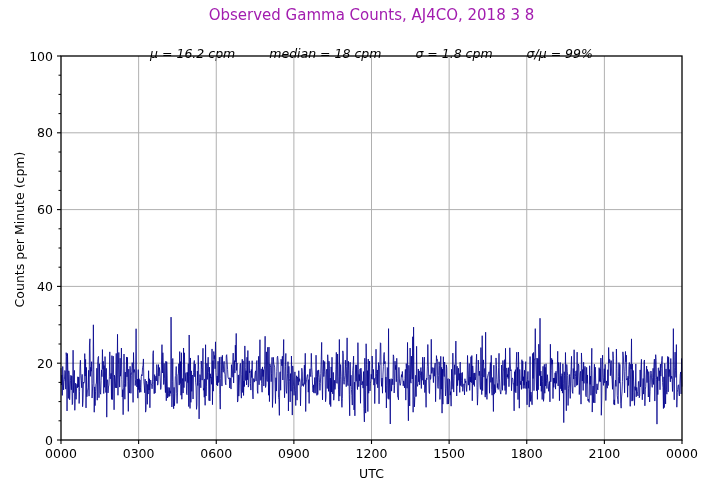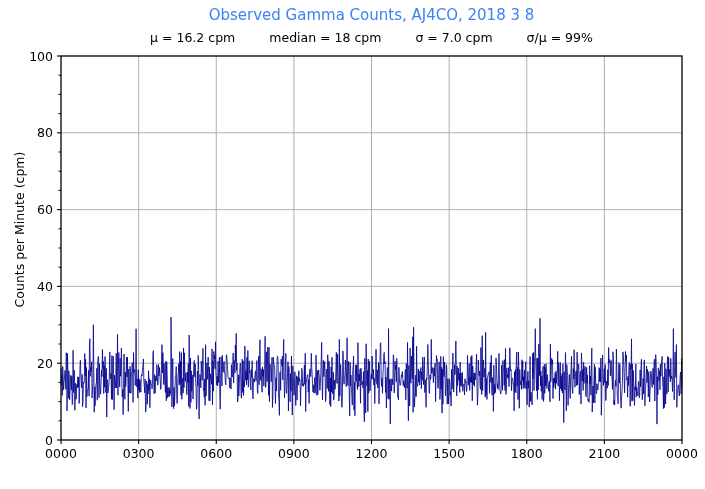--- a/index.html
+++ b/index.html
@@ -21,36 +21,37 @@
     height: 489px;
     background: #ffffff;
   }
   .chart-title {
     position: absolute;
     left: 61px;
     top: 6px;
     width: 621px;
     text-align: center;
     font-size: 15px;
-    color: #3b82f6;
+    color: #a21caf;
     white-space: nowrap;
   }
   .chart-subtitle {
     position: absolute;
     left: 61px;
     top: 30px;
     width: 621px;
     text-align: center;
     font-size: 12.5px;
     color: #000000;
     white-space: nowrap;
   }
   .chart-subtitle .stat {
     display: inline-block;
-    margin: 0 17px;
+    margin: 16px 17px;
+    font-style: italic;
   }
   .ylabel {
     position: absolute;
     left: -81px;
     top: 222px;
     width: 200px;
     text-align: center;
     font-size: 12.5px;
     color: #000000;
     transform: rotate(-90deg);
@@ -85,25 +86,26 @@
   }
 </style>
 </head>
 <body>
 
 <div id="figure">
 
   <div class="chart-title">Observed Gamma Counts, AJ4CO, 2018 3 8</div>
 
   <div class="chart-subtitle">
-    <span class="stat">μ = 16.2 cpm</span><span class="stat">median = 18 cpm</span><span class="stat">σ = 7.0 cpm</span><span class="stat">σ/μ = 99%</span>
+    <span class="stat">μ = 16.2 cpm</span><span class="stat">median = 18 cpm</span><span class="stat">σ = 1.8 cpm</span><span class="stat">σ/μ = 99%</span>
   </div>
 
   <div class="ylabel">Counts per Minute (cpm)</div>
 
+  <div class="xlabel">UTC</div>
 
   <svg id="plot-svg" width="705" height="489">
     <g id="grid-group">
         <line x1="61" x2="682" y1="363.2" y2="363.2" stroke="#b0b0b0" stroke-width="1"></line>
         <line x1="61" x2="682" y1="286.4" y2="286.4" stroke="#b0b0b0" stroke-width="1"></line>
         <line x1="61" x2="682" y1="209.60000000000002" y2="209.60000000000002" stroke="#b0b0b0" stroke-width="1"></line>
         <line x1="61" x2="682" y1="132.79999999999995" y2="132.79999999999995" stroke="#b0b0b0" stroke-width="1"></line>
         <line x1="138.625" x2="138.625" y1="56" y2="440" stroke="#b0b0b0" stroke-width="1"></line>
         <line x1="216.25" x2="216.25" y1="56" y2="440" stroke="#b0b0b0" stroke-width="1"></line>
         <line x1="293.875" x2="293.875" y1="56" y2="440" stroke="#b0b0b0" stroke-width="1"></line>

